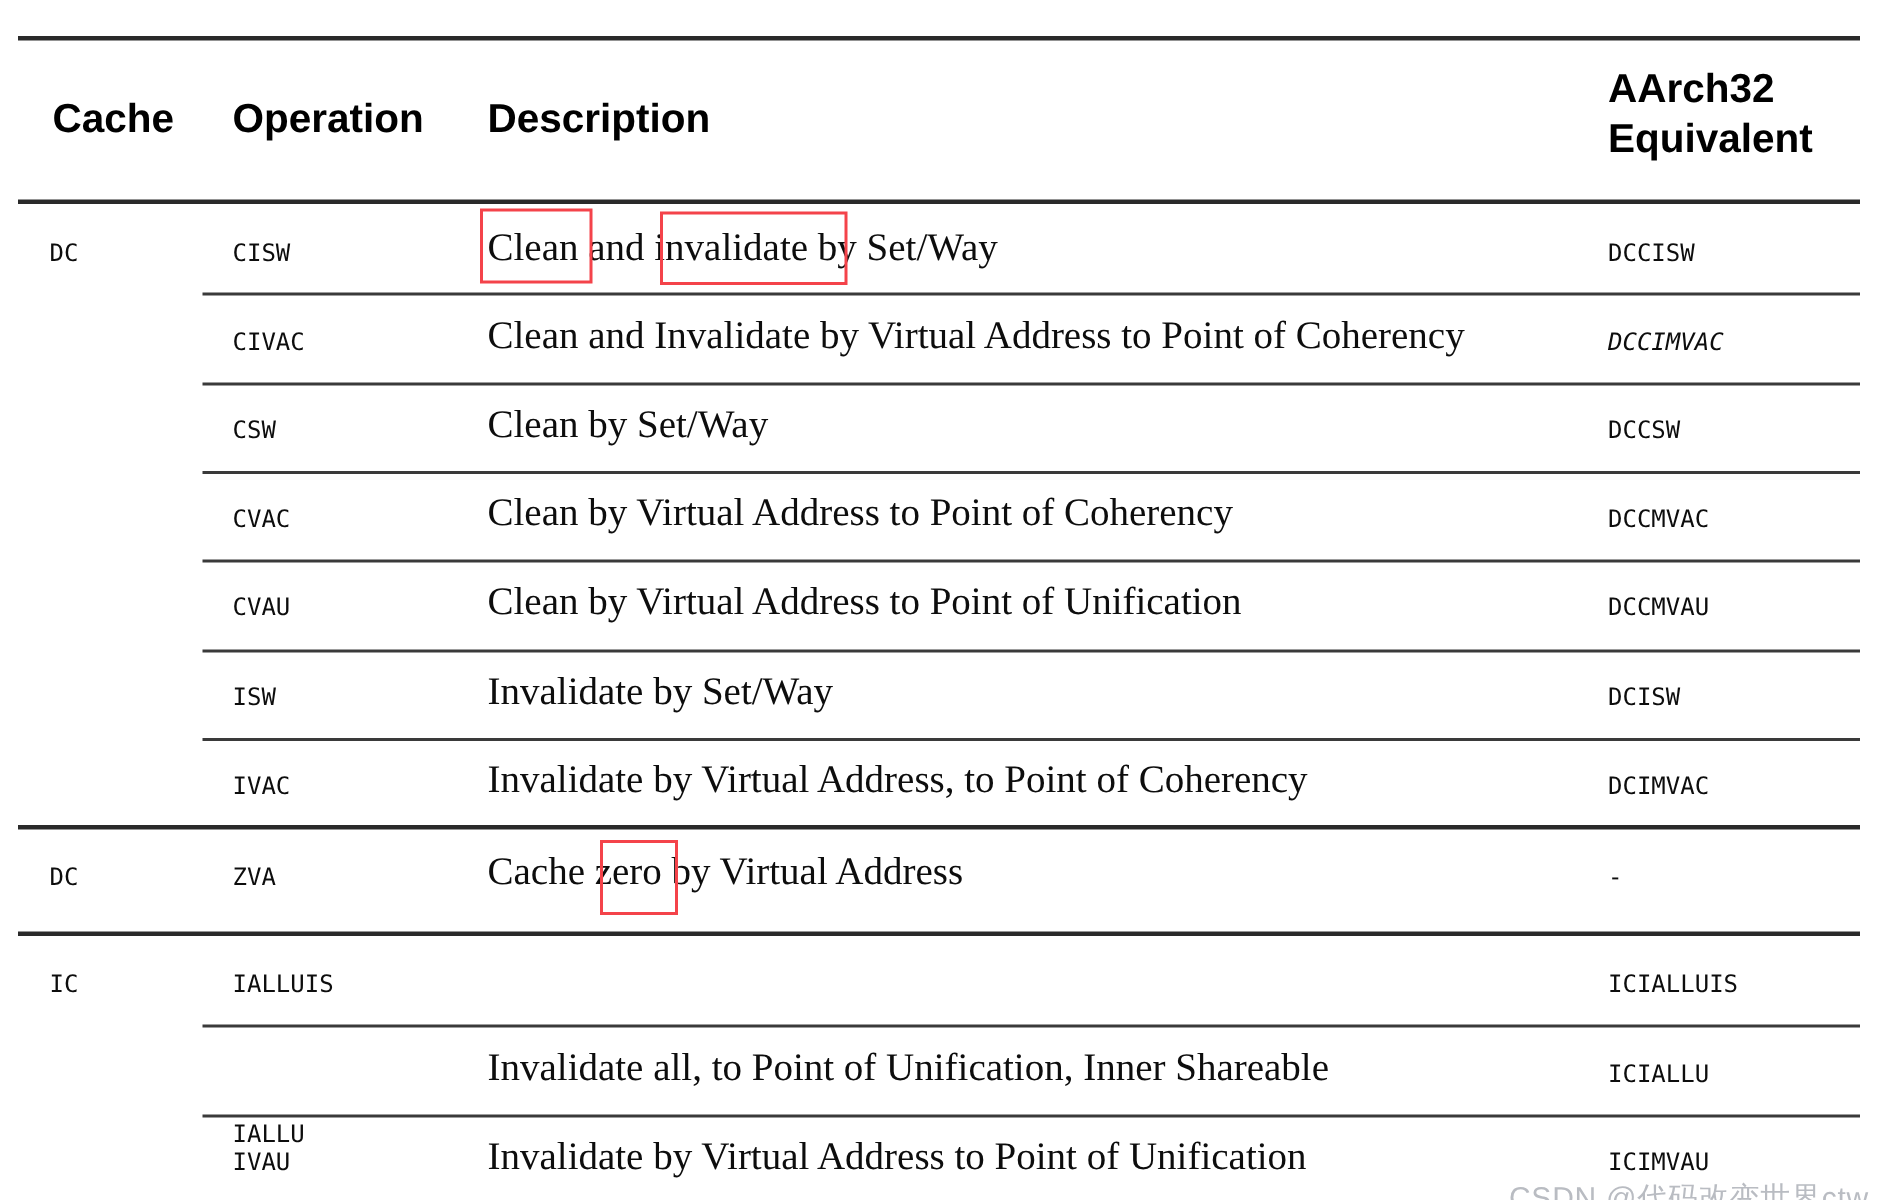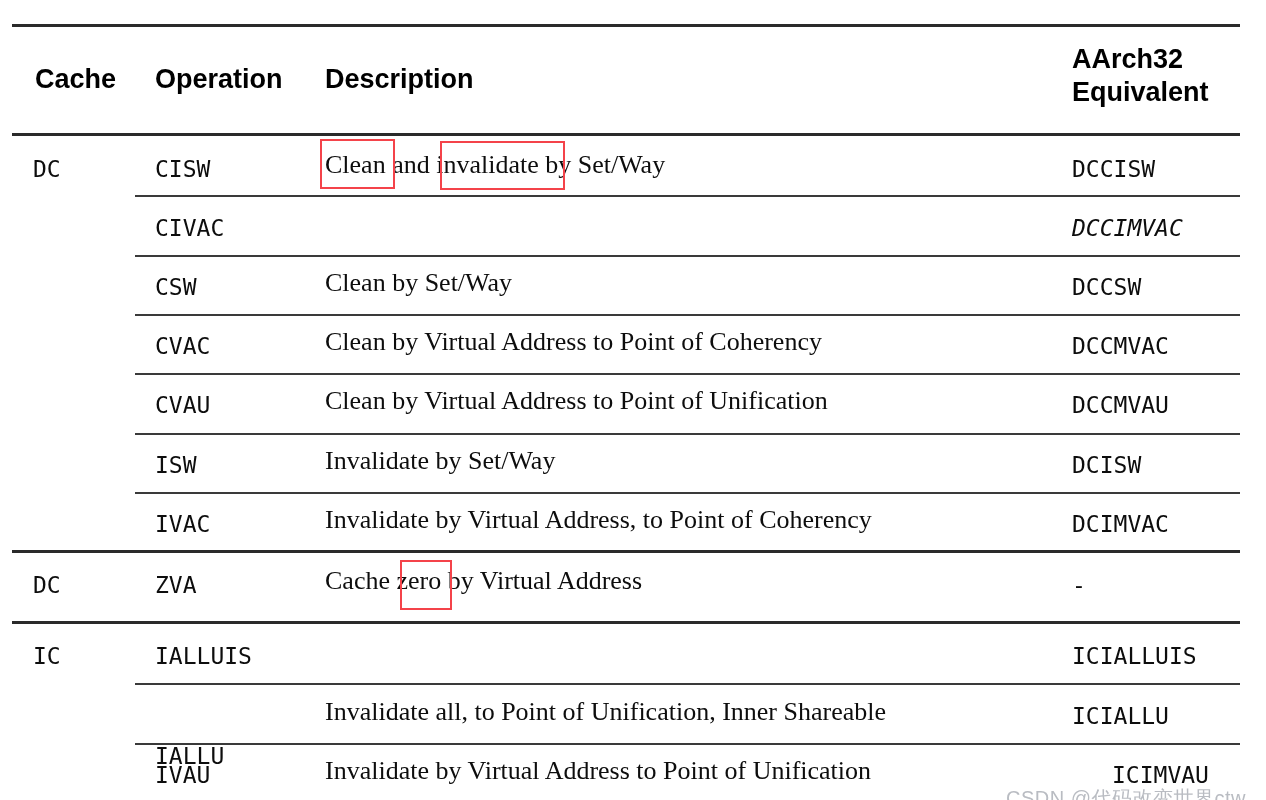--- a/index.html
+++ b/index.html
@@ -58,21 +58,21 @@
 
   
   .cell {
     position: absolute;
     font-size: 25px;
     line-height: 30px;
     color: #0d0d0d;
   }
   .cell-mono {
     font-family: "DejaVu Sans Mono", monospace;
-    font-size: 23px;
+    font-size: 16px;
     letter-spacing: 0px;
   }
   .cell-serif {
     font-family: "Liberation Serif", serif;
     font-size: 26px;
   }
 
   .col-cache { left: 33px; }
   .col-op    { left: 155px; }
   .col-desc  { left: 325px; }
@@ -124,20 +124,21 @@
   <div class="hdr-cell" id="hdr-aarch32">AArch32
 Equivalent</div>
 
   <div class="cell cell-mono  col-cache" style="top:139px;">DC</div>
   <div class="cell cell-mono  col-op" style="top:139px;">CISW</div>
   <div class="cell cell-serif col-desc" style="top:135px;">Clean and invalidate by Set/Way</div>
   <div class="cell cell-mono  col-a32" style="top:139px;">DCCISW</div>
 
   <div class="cell cell-mono  col-cache" style="top:198px;"></div>
   <div class="cell cell-mono  col-op" style="top:198px;">CIVAC</div>
+  <div class="cell cell-serif col-desc" style="top:194px;">Clean and Invalidate by Virtual Address to Point of Coherency</div>
   <div class="cell cell-mono  col-a32" style="top:198px;font-style:italic;">DCCIMVAC</div>
 
   <div class="cell cell-mono  col-cache" style="top:257px;"></div>
   <div class="cell cell-mono  col-op" style="top:257px;">CSW</div>
   <div class="cell cell-serif col-desc" style="top:253px;">Clean by Set/Way</div>
   <div class="cell cell-mono  col-a32" style="top:257px;text-align:right;">DCCSW</div>
 
   <div class="cell cell-mono  col-cache" style="top:316px;"></div>
   <div class="cell cell-mono  col-op" style="top:316px;">CVAC</div>
   <div class="cell cell-serif col-desc" style="top:312px;">Clean by Virtual Address to Point of Coherency</div>
@@ -168,21 +169,21 @@
   <div class="cell cell-mono  col-a32" style="top:626px;">ICIALLUIS</div>
 
   <div class="cell cell-mono  col-cache" style="top:686px;"></div>
   <div class="cell cell-mono  col-op" style="top:686px;margin-top:40px;">IALLU</div>
   <div class="cell cell-serif col-desc" style="top:682px;">Invalidate all, to Point of Unification, Inner Shareable</div>
   <div class="cell cell-mono  col-a32" style="top:686px;">ICIALLU</div>
 
   <div class="cell cell-mono  col-cache" style="top:745px;"></div>
   <div class="cell cell-mono  col-op" style="top:745px;">IVAU</div>
   <div class="cell cell-serif col-desc" style="top:741px;">Invalidate by Virtual Address to Point of Unification</div>
-  <div class="cell cell-mono  col-a32" style="top:745px;margin-left:40px;">ICIMVAU</div>
+  <div class="cell cell-mono  col-a32" style="top:745px;">ICIMVAU</div>
 
   <div class="hl-box" style="left:320px; top:124px; width:75px;  height:50px;"></div>
   <div class="hl-box" style="left:440px; top:126px; width:125px; height:49px;"></div>
   <div class="hl-box" style="left:400px; top:545px; width:52px;  height:50px;"></div>
 
   <div id="watermark">CSDN @代码改变世界ctw</div>
 
 </div>
 
 </body></html>

